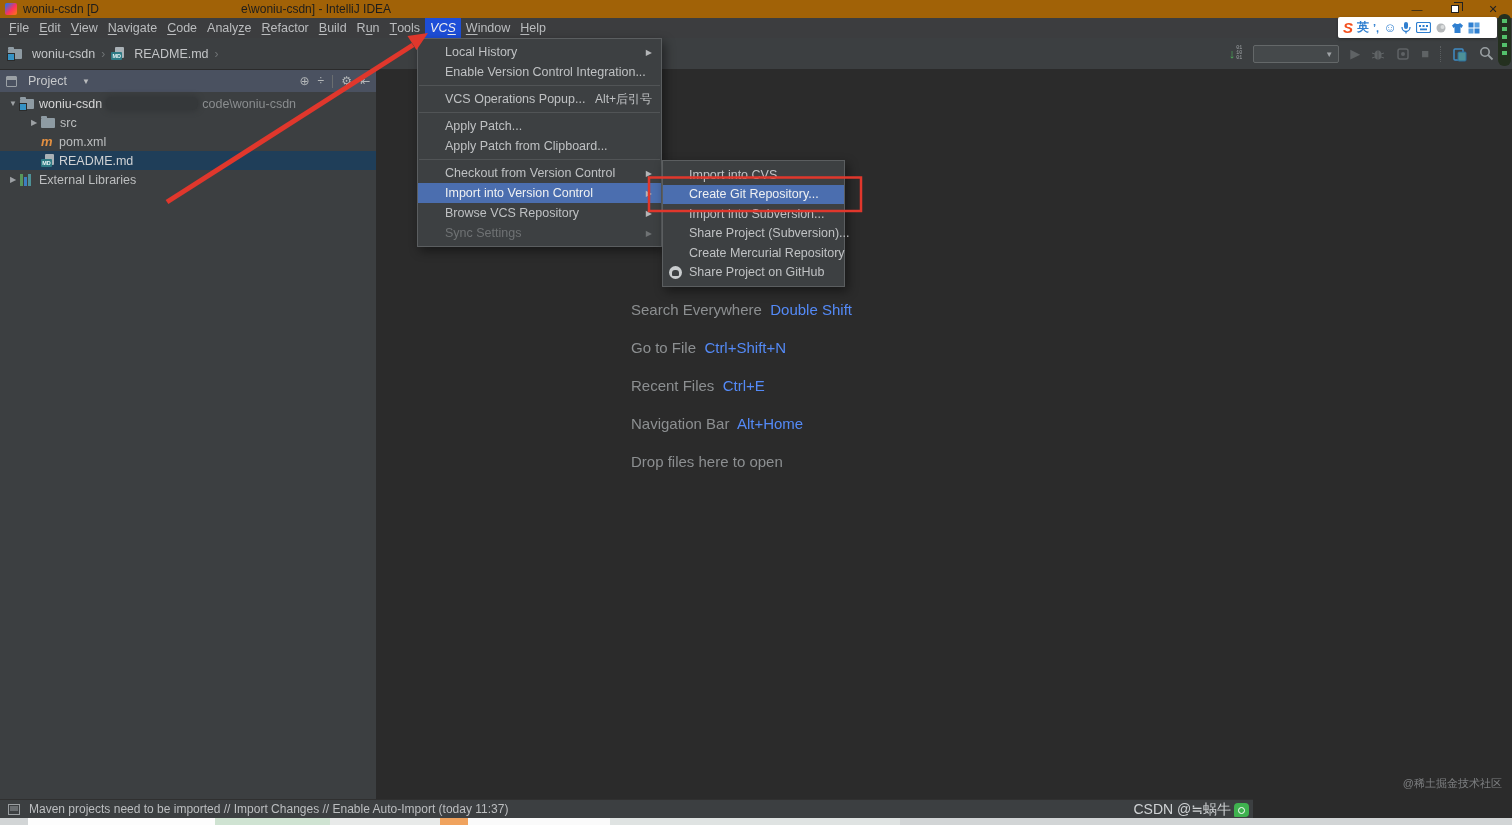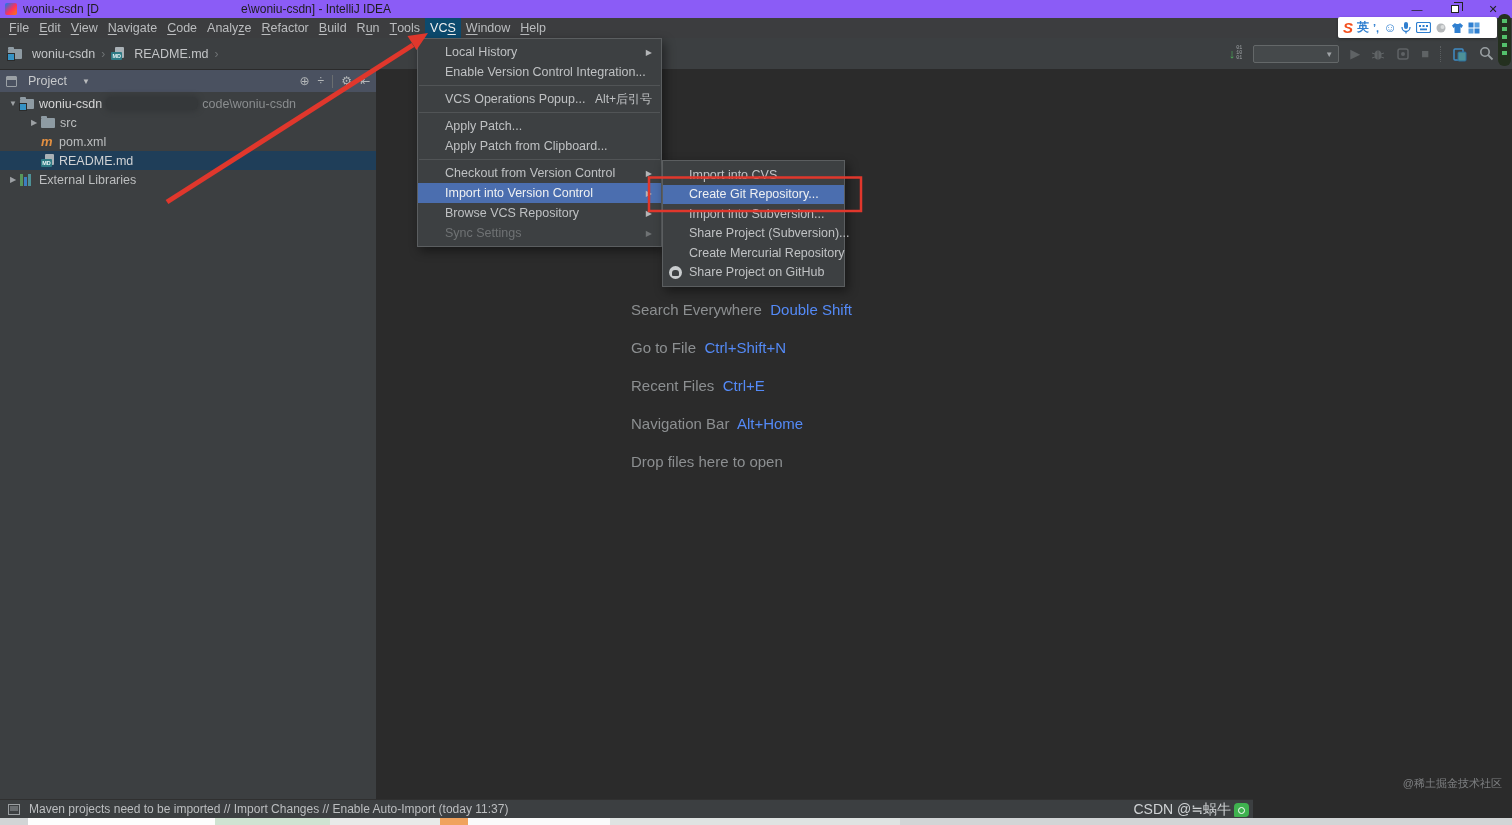--- a/index.html
+++ b/index.html
@@ -1,34 +1,34 @@
 <!DOCTYPE html>
 <html><head>
 <meta charset="utf-8">
 <style>
   * { margin:0; padding:0; box-sizing:border-box; }
   html,body { background:#222; }
   body { font-family:"Liberation Sans","DejaVu Sans",sans-serif; }
   .screen { position:relative; width:1512px; height:825px; overflow:hidden; background:#2b2b2b; }
 
   
-  .titlebar { position:absolute; left:0; top:0; width:1512px; height:18px; background:#8b5cf6; display:flex; align-items:center; }
+  .titlebar { position:absolute; left:0; top:0; width:1512px; height:18px; background:#a16207; display:flex; align-items:center; }
   .app-ic { width:12px; height:12px; margin:0 6px 0 5px; border-radius:2px;
             background:linear-gradient(135deg,#087cfa 0%,#fe315d 55%,#f97a12 100%); }
   .title-txt { font-size:12px; color:#1d1d1d; white-space:pre; }
   .title-blur { width:142px; height:14px; }
   .win-controls { position:absolute; right:0; top:0; height:18px; display:flex; }
   .wc { width:38px; height:18px; display:flex; align-items:center; justify-content:center; color:#222; font-size:11px; cursor:default; }
   .wc-restore-glyph { position:relative; width:8px; height:8px; border:1px solid #222; background:#fff; }
   .wc-restore-glyph::before { content:""; position:absolute; left:2px; top:-4px; width:8px; height:8px; border:1px solid #222; border-left:none; border-bottom:none; }
 
   
   .menubar { position:absolute; left:0; top:18px; width:1512px; height:20px; background:#3c3d3f; display:flex; align-items:stretch; padding-left:4px; }
   .mb-item { padding:0 5px; display:flex; align-items:center; font-size:12.5px; color:#bbbdbf; white-space:pre; }
-  .mb-item.mb-selected { background:#0c4a6e; color:#f0f0f0; }
+  .mb-item.mb-selected { background:#1d4ed8; color:#f0f0f0;font-style:italic; }
   .mn { text-decoration:underline; text-underline-offset:2px; }
 
   
   .navbar { position:absolute; left:0; top:38px; width:1512px; height:32px; background:#3c3f41; border-bottom:1px solid #2b2b2b; }
   .crumbs { position:absolute; left:8px; top:0; height:31px; display:flex; align-items:center; gap:6px; font-size:12.5px; color:#c3c5c7; }
   .crumb { display:flex; align-items:center; gap:5px; }
   .crumb-sep { color:#6f7375; font-size:12px; }
   .bold { font-weight:normal; }
 
   .run-toolbar { position:absolute; right:18px; top:0; height:31px; display:flex; align-items:center; gap:11px; }

